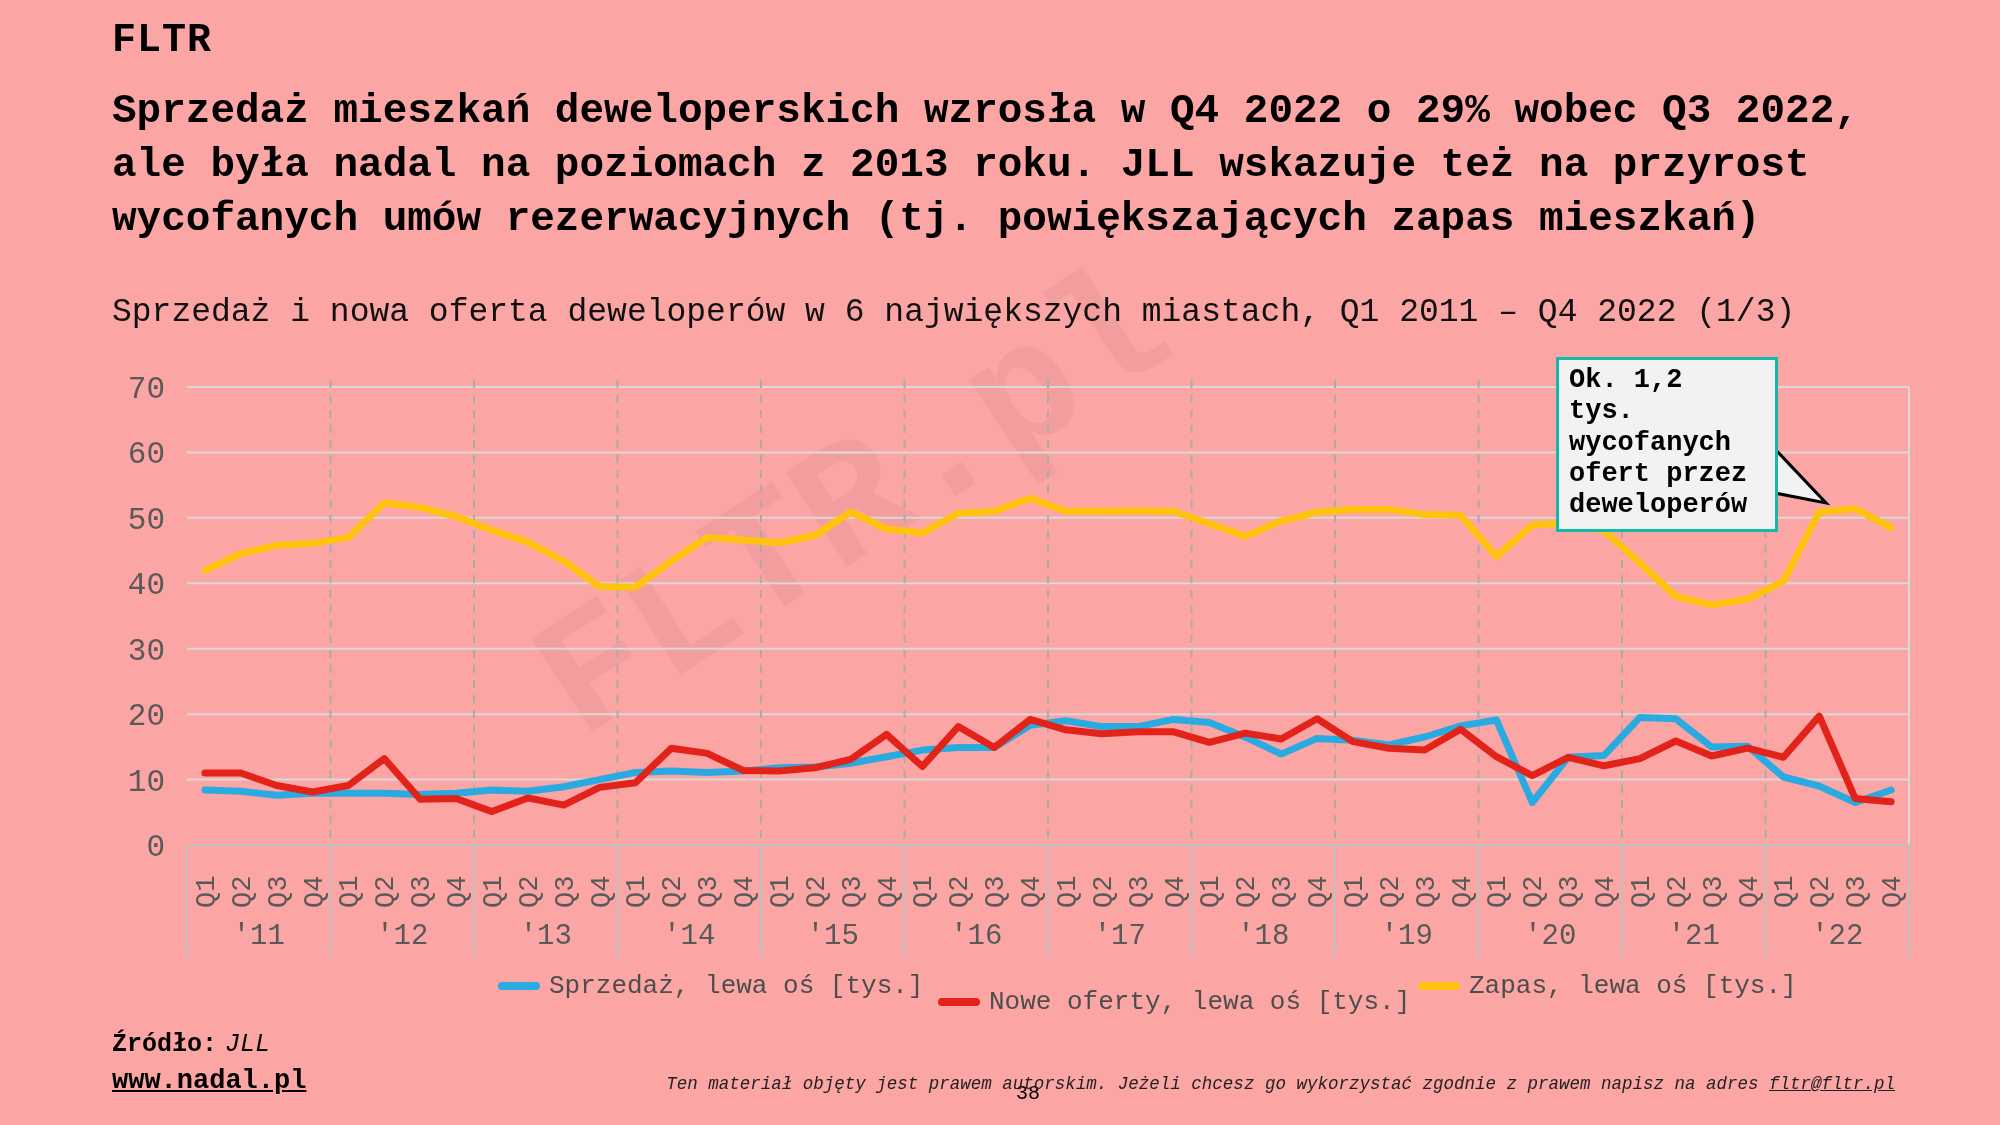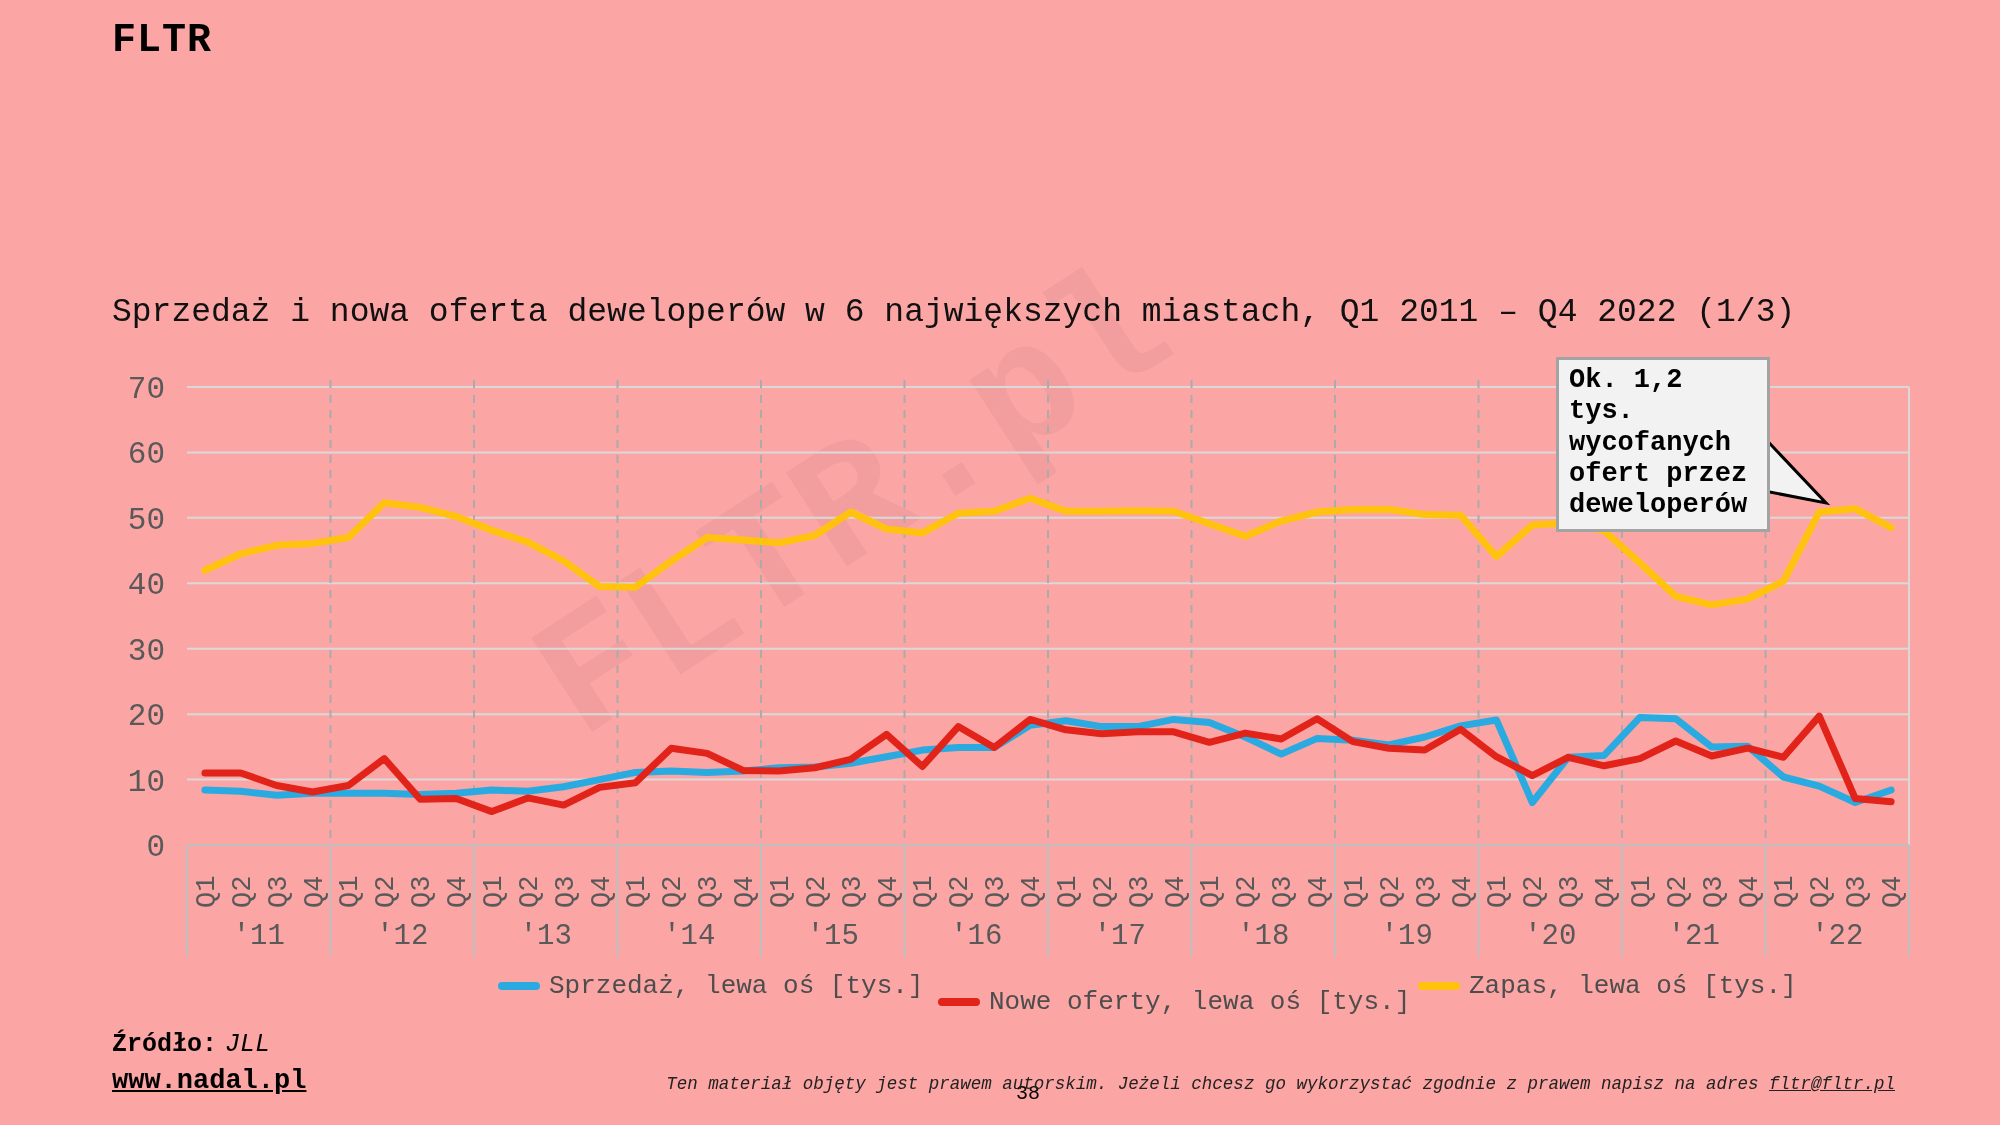--- a/index.html
+++ b/index.html
@@ -6,21 +6,21 @@
   .slide{
     position:relative;width:2000px;height:1125px;background:#fca5a5;
     font-family:Liberation Mono, monospace;overflow:hidden;
   }
   .logo{position:absolute;left:112px;top:18px;font-size:40px;font-weight:800;color:#000;letter-spacing:1px;}
   .title{position:absolute;left:112px;top:84px;width:1780px;font-size:41px;font-weight:700;color:#000;line-height:1.32;}
   .subtitle{position:absolute;left:112px;top:294px;width:1780px;font-size:33px;font-weight:400;color:#111;}
   .chart-svg{position:absolute;left:0;top:0;width:2000px;height:1125px;}
   .annotation{
     position:absolute;left:1556px;top:357px;width:188px;
-    background:#f2f2f2;border:3px solid #a3a3a3;padding:5px 10px 7px 10px;
+    background:#f2f2f2;border:3px solid #14b8a6;padding:5px 18px 7px 10px;
     font-size:27px;font-weight:700;line-height:1.16;color:#000;
   }
   .legend{position:absolute;left:0;top:966px;width:2000px;height:40px;}
   .legend-item{position:absolute;display:flex;align-items:center;height:40px;}
   .legend-item:nth-child(1){left:498px;}
   .legend-item:nth-child(2){left:938px;margin-top:16px;}
   .legend-item:nth-child(3){left:1418px;}
   .legend-swatch{width:42px;height:8px;border-radius:4px;flex:none;}
   .legend-label{margin-left:9px;font-size:26px;color:#4d4d4d;}
   .source-line{position:absolute;left:112px;top:1030px;font-size:25px;color:#000;}
@@ -31,20 +31,25 @@
   .copyright{position:absolute;right:105px;top:1074px;font-size:17.5px;font-style:italic;color:#222;}
   .copyright .email{text-decoration:underline;cursor:pointer;text-align:center;}
 </style>
 </head>
 <body>
 
 <div class="slide">
 
   <div class="logo">FLTR</div>
 
+  <div class="title">
+    <div>Sprzedaż mieszkań deweloperskich wzrosła w Q4 2022 o 29% wobec Q3 2022,</div>
+    <div>ale była nadal na poziomach z 2013 roku. JLL wskazuje też na przyrost</div>
+    <div>wycofanych umów rezerwacyjnych (tj. powiększających zapas mieszkań)</div>
+  </div>
 
   <div class="subtitle">Sprzedaż i nowa oferta deweloperów w 6 największych miastach, Q1 2011 – Q4 2022 (1/3)</div>
 
   <svg class="chart-svg" viewBox="0 0 2000 1125" xmlns="http://www.w3.org/2000/svg">
       <text x="880" y="545" text-anchor="middle" font-size="170" font-weight="700" fill="rgba(0,0,0,0.04)" transform="rotate(-33 880 545)">FLTR.pl</text>
       <line x1="187" y1="845" x2="1909" y2="845" stroke="#bfbfbf" stroke-width="2"></line>
       <text x="165" y="856" text-anchor="end" font-size="31" fill="#595959">0</text>
       <line x1="187" y1="779.5714285714286" x2="1909" y2="779.5714285714286" stroke="#d9d9d9" stroke-width="2"></line>
       <text x="165" y="790.5714285714286" text-anchor="end" font-size="31" fill="#595959">10</text>
       <line x1="187" y1="714.1428571428571" x2="1909" y2="714.1428571428571" stroke="#d9d9d9" stroke-width="2"></line>

